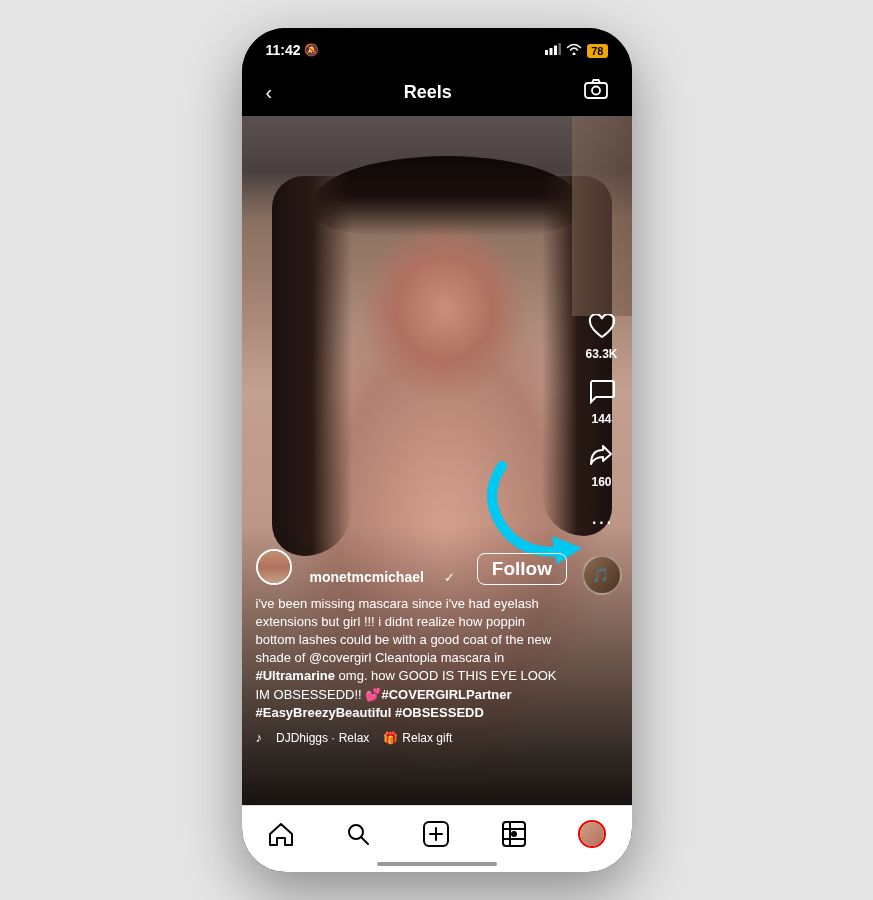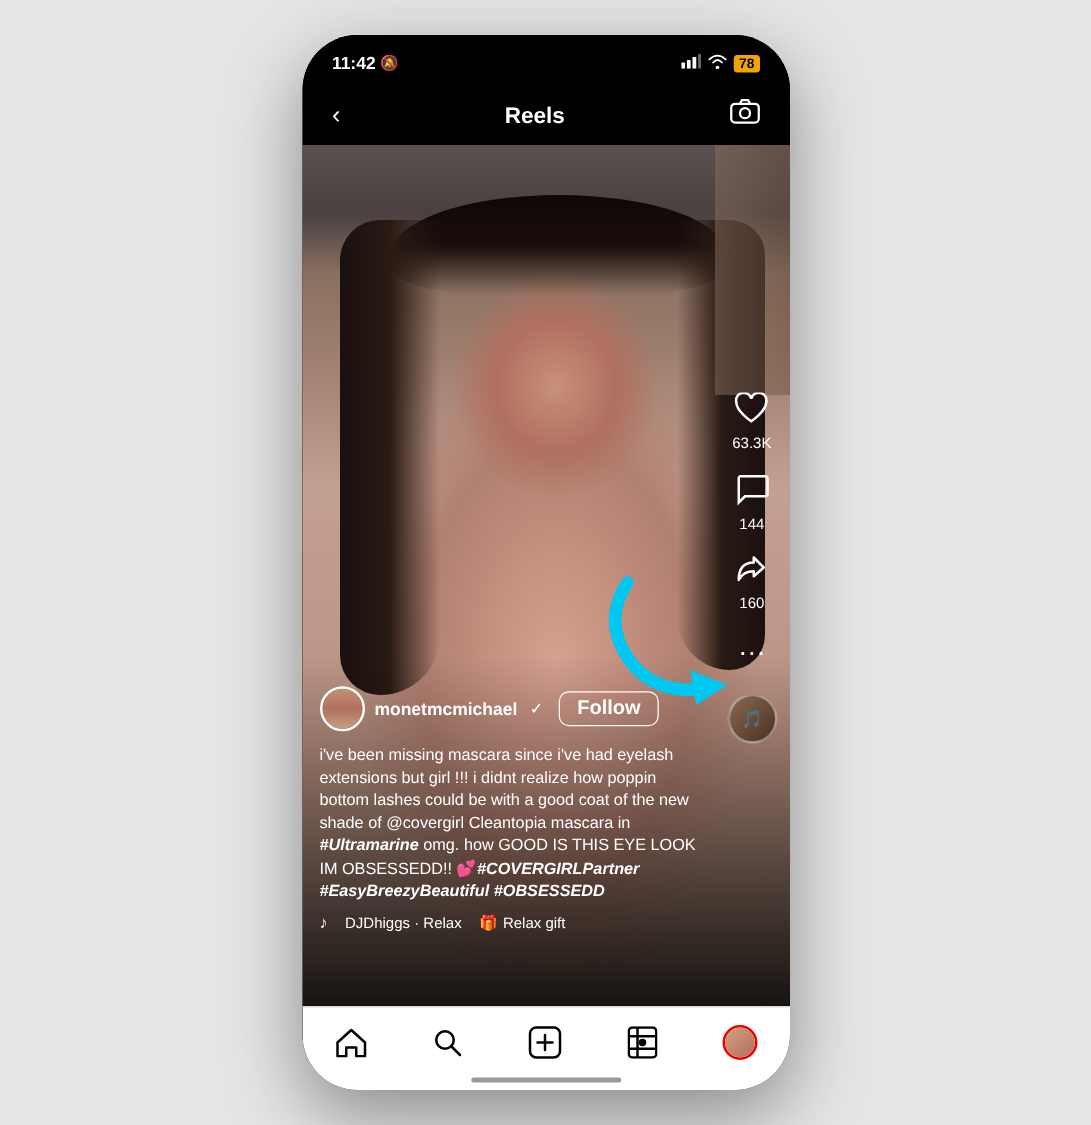--- a/index.html
+++ b/index.html
@@ -150,21 +150,21 @@
       color: #fff;
       cursor: pointer;
     }
     .action-btn .icon-circle {
       font-size: 26px;
       line-height: 1;
     }
     .action-btn .count {
       font-size: 12px;
       color: #fff;
-      font-weight: 400;
+      font-weight: 700;
     }
     .more-dots {
       color: #fff;
       font-size: 22px;
       cursor: pointer;
       padding: 4px;
     }
     
     .album-cover {
       width: 40px; height: 40px;
@@ -179,22 +179,22 @@
     
     .content-overlay {
       position: absolute;
       bottom: 60px;
       left: 0; right: 60px;
       padding: 0 14px;
       z-index: 6;
     }
     .user-row {
       display: flex;
-      align-items: center;
-      gap: 8px;
+      align-items: flex-end;
+      gap: 18px;
       margin-bottom: 10px;
     }
     .avatar {
       width: 36px; height: 36px;
       border-radius: 50%;
       background: linear-gradient(135deg, #c4846a, #8a5040);
       border: 2px solid #fff;
       overflow: hidden;
       display: flex; align-items: center; justify-content: center;
       flex-shrink: 0;
@@ -213,32 +213,32 @@
       color: #fff;
       font-size: 13px;
       margin-left: 2px;
     }
     .follow-btn {
       background: transparent;
       border: 1.5px solid #fff;
       color: #fff;
       border-radius: 8px;
       padding: 4px 14px;
-      font-size: 16px;
+      font-size: 19px;
       font-weight: 600;
       cursor: pointer;
       margin-left: 4px;
     }
     .caption {
       color: #fff;
       font-size: 13px;
       line-height: 1.4;
       margin-bottom: 8px;
     }
-    .caption .hashtag { font-weight: 700; font-style: italic; }
+    .caption .hashtag { font-weight: 700; }
     .music-row {
       display: flex;
       align-items: center;
       gap: 14px;
       color: #fff;
       font-size: 12px;
     }
     .music-note { font-size: 13px; }
     .send-gift {
       display: flex; align-items: center; gap: 4px;

